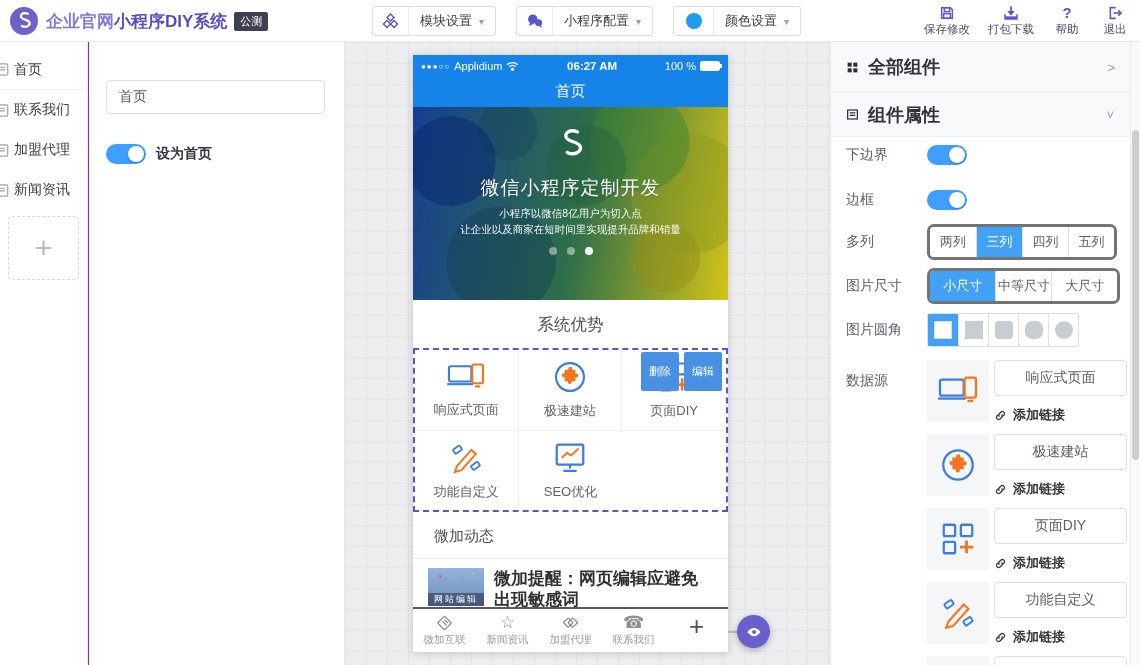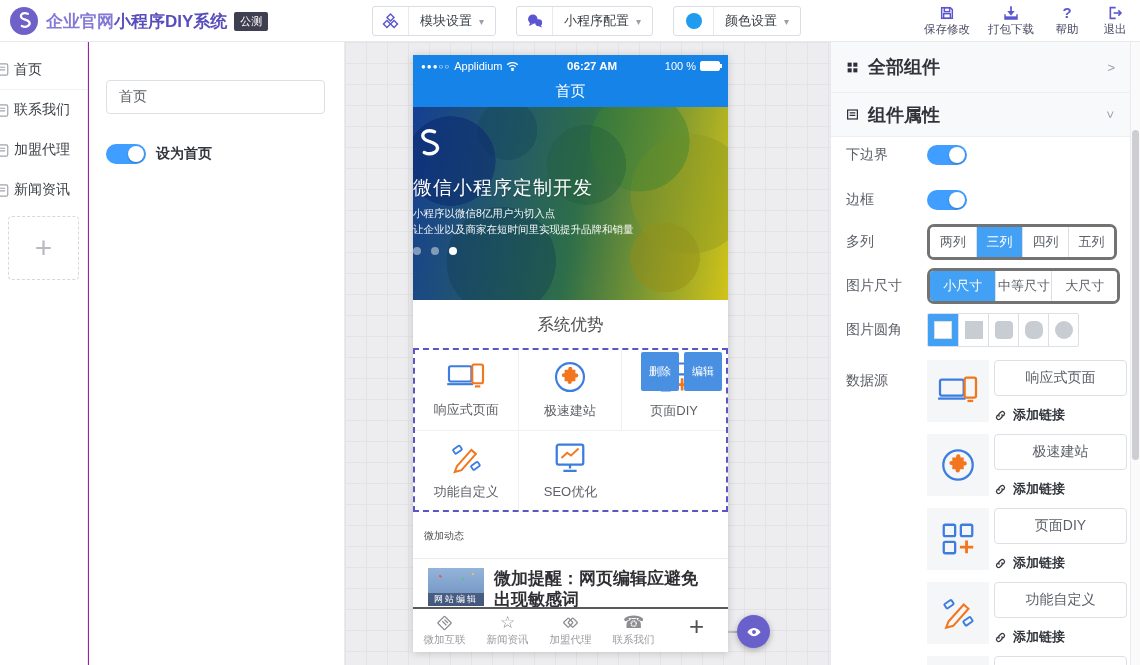--- a/index.html
+++ b/index.html
@@ -46,21 +46,21 @@
 .canvas{position:absolute;left:345px;top:42px;width:485px;height:623px;background-color:#ededef;background-image:linear-gradient(#e3e3e6 1px,transparent 1px),linear-gradient(90deg,#e3e3e6 1px,transparent 1px);background-size:21px 21px}
 .phone{position:absolute;left:68px;top:13px;width:315px;height:597px;background:#fff;box-shadow:0 1px 8px rgba(0,0,0,.18)}
 .status{height:22px;background:#1583e8;color:#fff;display:flex;align-items:center;justify-content:space-between;padding:0 8px;font-size:11px}
 .sig{display:flex;align-items:center;gap:4px}
 .sigdots{font-size:8px;letter-spacing:1px}
 .time{font-weight:bold;font-size:11.5px}
 .battwrap{display:flex;align-items:center;gap:4px}
 .batt{width:20px;height:10px;border:1px solid #fff;border-radius:2px;background:#fff;position:relative;display:inline-block}
 .batt::after{content:"";position:absolute;right:-3px;top:2px;width:2px;height:4px;background:#fff}
 .pnav{height:30px;background:#1583e8;color:#fff;text-align:center;line-height:28px;font-size:15px}
-.banner{height:193px;position:relative;color:#fff;display:flex;flex-direction:column;align-items:flex-start;overflow:hidden;background:
+.banner{height:193px;position:relative;color:#fff;display:flex;flex-direction:column;align-items:center;overflow:hidden;background:
  radial-gradient(circle 45px at 12% 28%, rgba(10,40,110,.55) 99%, transparent 100%),
  radial-gradient(circle 30px at 30% 12%, rgba(20,70,90,.45) 99%, transparent 100%),
  radial-gradient(circle 55px at 28% 80%, rgba(15,60,80,.40) 99%, transparent 100%),
  radial-gradient(circle 40px at 55% 30%, rgba(30,90,60,.35) 99%, transparent 100%),
  radial-gradient(circle 50px at 72% 18%, rgba(60,130,50,.45) 99%, transparent 100%),
  radial-gradient(circle 60px at 88% 45%, rgba(140,150,30,.40) 99%, transparent 100%),
  radial-gradient(circle 35px at 80% 78%, rgba(150,140,20,.45) 99%, transparent 100%),
  linear-gradient(100deg,#163f92 0%,#2e6e49 52%,#d2c418 100%)}
 .blogo{margin-top:20px}
 .btitle{font-size:19px;letter-spacing:1px;margin-top:10px;text-shadow:0 1px 2px rgba(0,0,0,.2)}
@@ -72,21 +72,21 @@
 .bdots i.active{background:#fff}
 .sec-title{height:48px;line-height:48px;text-align:center;font-size:16.5px;color:#4e4e52;background:#fff}
 .fgrid{height:164px;border:2px dashed #5b55c6;position:relative;display:grid;grid-template-columns:repeat(3,1fr);background:#fff}
 .fcell{display:flex;flex-direction:column;align-items:center;justify-content:center;gap:7px;cursor:pointer}
 .fcell .flabel{font-size:13px;color:#5f6166}
 .fcell.br{border-right:1px solid #eef0f3}
 .fcell.bb{border-bottom:1px solid #eef0f3}
 .sel-btns{position:absolute;top:2px;right:4px;display:flex;gap:5px;z-index:3}
 .sel-btns button{background:#4a90e2;color:#fff;font-size:11px;padding:12px 8px;border:none;border-radius:2px;cursor:pointer}
 .news{height:95px;background:#fff;overflow:hidden}
-.news-title{height:47px;line-height:47px;padding-left:11px;font-size:10px;color:#4e4e52;border-bottom:1px solid #ececf0}
+.news-title{height:47px;line-height:47px;padding-left:21px;font-size:15px;color:#4e4e52;border-bottom:1px solid #ececf0}
 .news-item{display:flex;gap:10px;padding:9px 15px 0}
 .thumb{width:56px;height:38px;position:relative;flex:none;background:
  radial-gradient(circle 2px at 22% 22%, #e06060 60%, transparent 61%),
  radial-gradient(circle 2px at 62% 28%, #5fc07f 60%, transparent 61%),
  radial-gradient(circle 2px at 80% 15%, #e0c060 60%, transparent 61%),
  linear-gradient(#93b4da,#6a8cbb)}
 .thumb span{position:absolute;left:0;right:0;bottom:0;height:13px;background:rgba(35,45,75,.55);color:#fff;font-size:9px;text-align:center;line-height:13px;letter-spacing:2px}
 .news-text{font-size:17px;font-weight:600;color:#303034;line-height:21px}
 .tabbar{height:45px;border-top:2px solid #59595d;display:flex;align-items:center;background:#fff}
 .tab{flex:1;display:flex;flex-direction:column;align-items:center;gap:1px;cursor:pointer}

